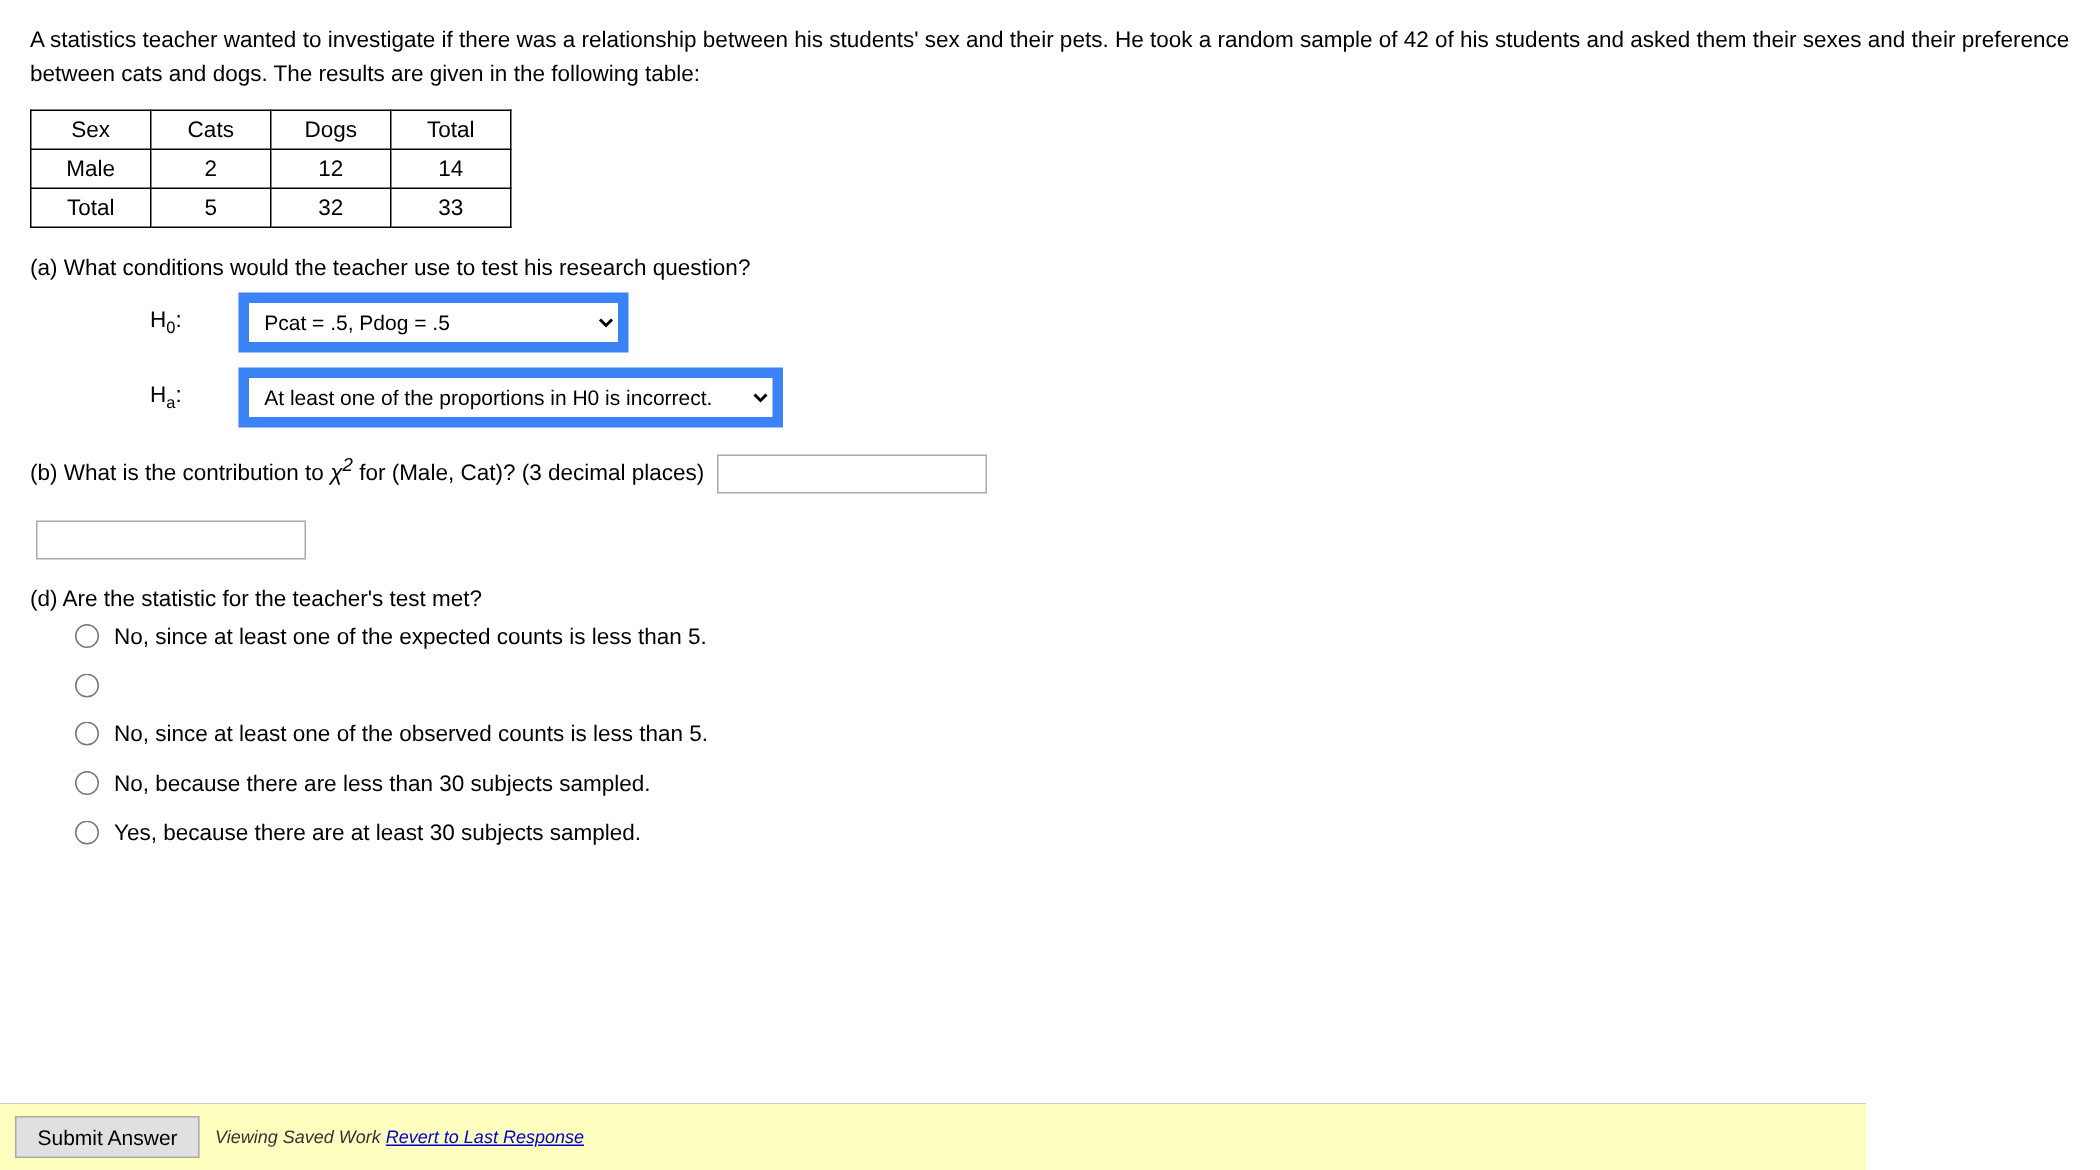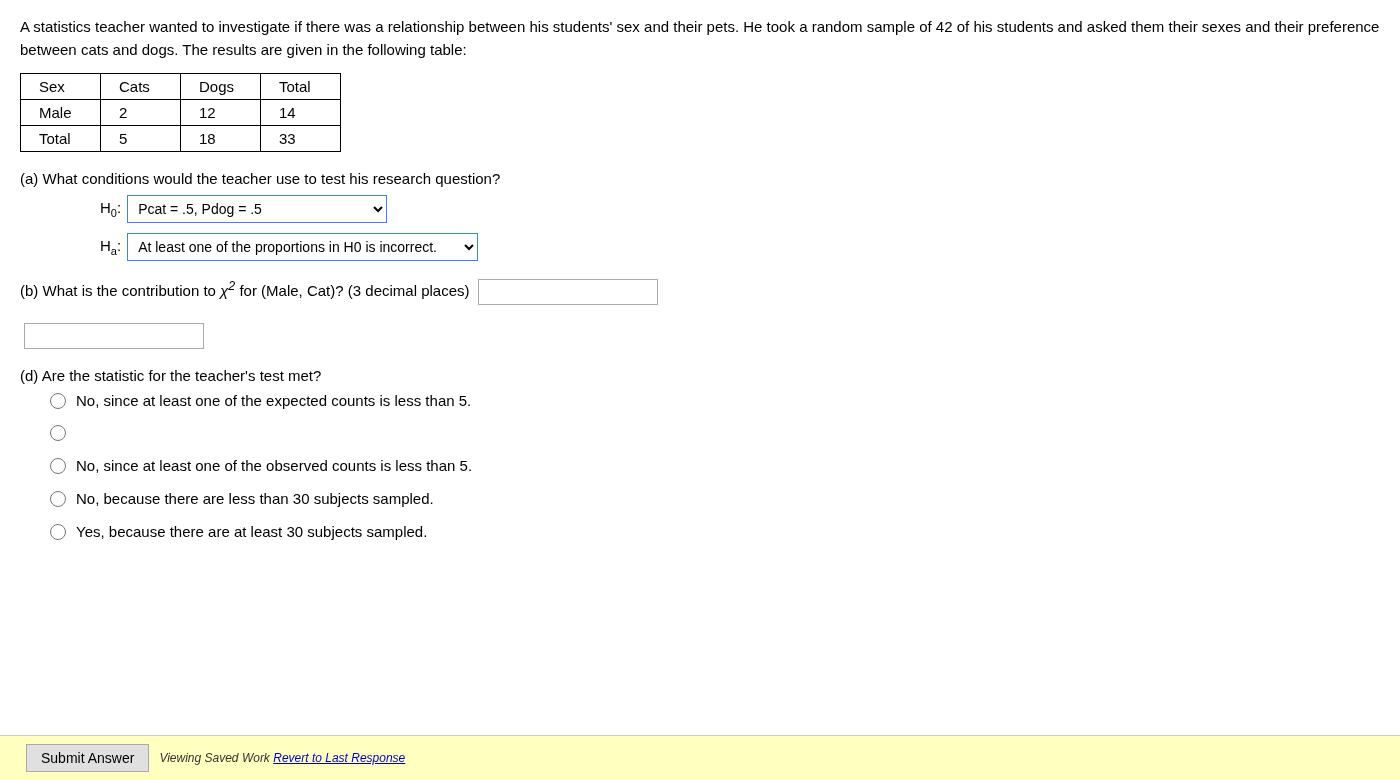--- a/index.html
+++ b/index.html
@@ -16,83 +16,84 @@
       line-height: 1.5;
       margin-bottom: 12px;
     }
     table.data-table {
       border-collapse: collapse;
       margin-bottom: 18px;
     }
     table.data-table td {
       border: 1px solid #000;
       padding: 4px 18px;
+      text-align: center;
       min-width: 80px;
     }
     .section {
       margin-bottom: 18px;
     }
     .section-label {
       margin-bottom: 8px;
     }
     .hypothesis-row {
       display: flex;
       align-items: center;
       margin-left: 80px;
       margin-bottom: 10px;
+      gap: 32px;
     }
     .hypothesis-label {
       font-size: 15px;
       margin-right: 6px;
       white-space: nowrap;
     }
     .hypothesis-label sub {
       font-size: 11px;
     }
     select.hypothesis-select {
-      border: 1px solid #3b82f6;
+      border: 7px solid #3b82f6;
       padding: 4px 24px 4px 6px;
       font-size: 14px;
       background: #fff;
       appearance: auto;
       min-width: 260px;
     }
     .answer-input {
       border: 1px solid #aaa;
       width: 180px;
       height: 26px;
       font-size: 14px;
       padding: 2px 4px;
       display: inline-block;
       vertical-align: middle;
     }
     .radio-group {
       margin-left: 30px;
     }
     .radio-item {
       display: flex;
-      align-items: center;
       margin-bottom: 16px;
     }
     .radio-item input[type="radio"] {
       width: 16px;
       height: 16px;
       margin-right: 10px;
       accent-color: #555;
     }
     .bottom-bar {
       position: fixed;
       bottom: 0;
       left: 0;
-      width: 1400px;
+      width: 1244px;
       background: #ffffc0;
       border-top: 1px solid #ccc;
       display: flex;
       align-items: center;
-      padding: 8px 26px;
+      padding: 8px 10px;
       gap: 10px;
     }
     .submit-btn {
       background: #e0e0e0;
       border: 1px solid #aaa;
       padding: 5px 14px;
       font-size: 14px;
       cursor: pointer;
       white-space: nowrap;
     }
@@ -125,21 +126,21 @@
       </tr>
       <tr>
         <td>Male</td>
         <td>2</td>
         <td>12</td>
         <td>14</td>
       </tr>
       <tr>
         <td>Total</td>
         <td>5</td>
-        <td>18</td>
+        <td>32</td>
         <td>33</td>
       </tr>
     </tbody>
 </table>
 
 <div class="section">
   <div class="section-label">(a) What conditions would the teacher use to test his research question?</div>
   <div class="hypothesis-row">
     <span class="hypothesis-label">H<sub>0</sub>:</span>
     <select class="hypothesis-select" id="h0-select"><option value="Pcat = .5, Pdog = .5">Pcat = .5, Pdog = .5</option><option value="Pcat = .4, Pdog = .6">Pcat = .4, Pdog = .6</option><option value="Other">Other</option></select>

